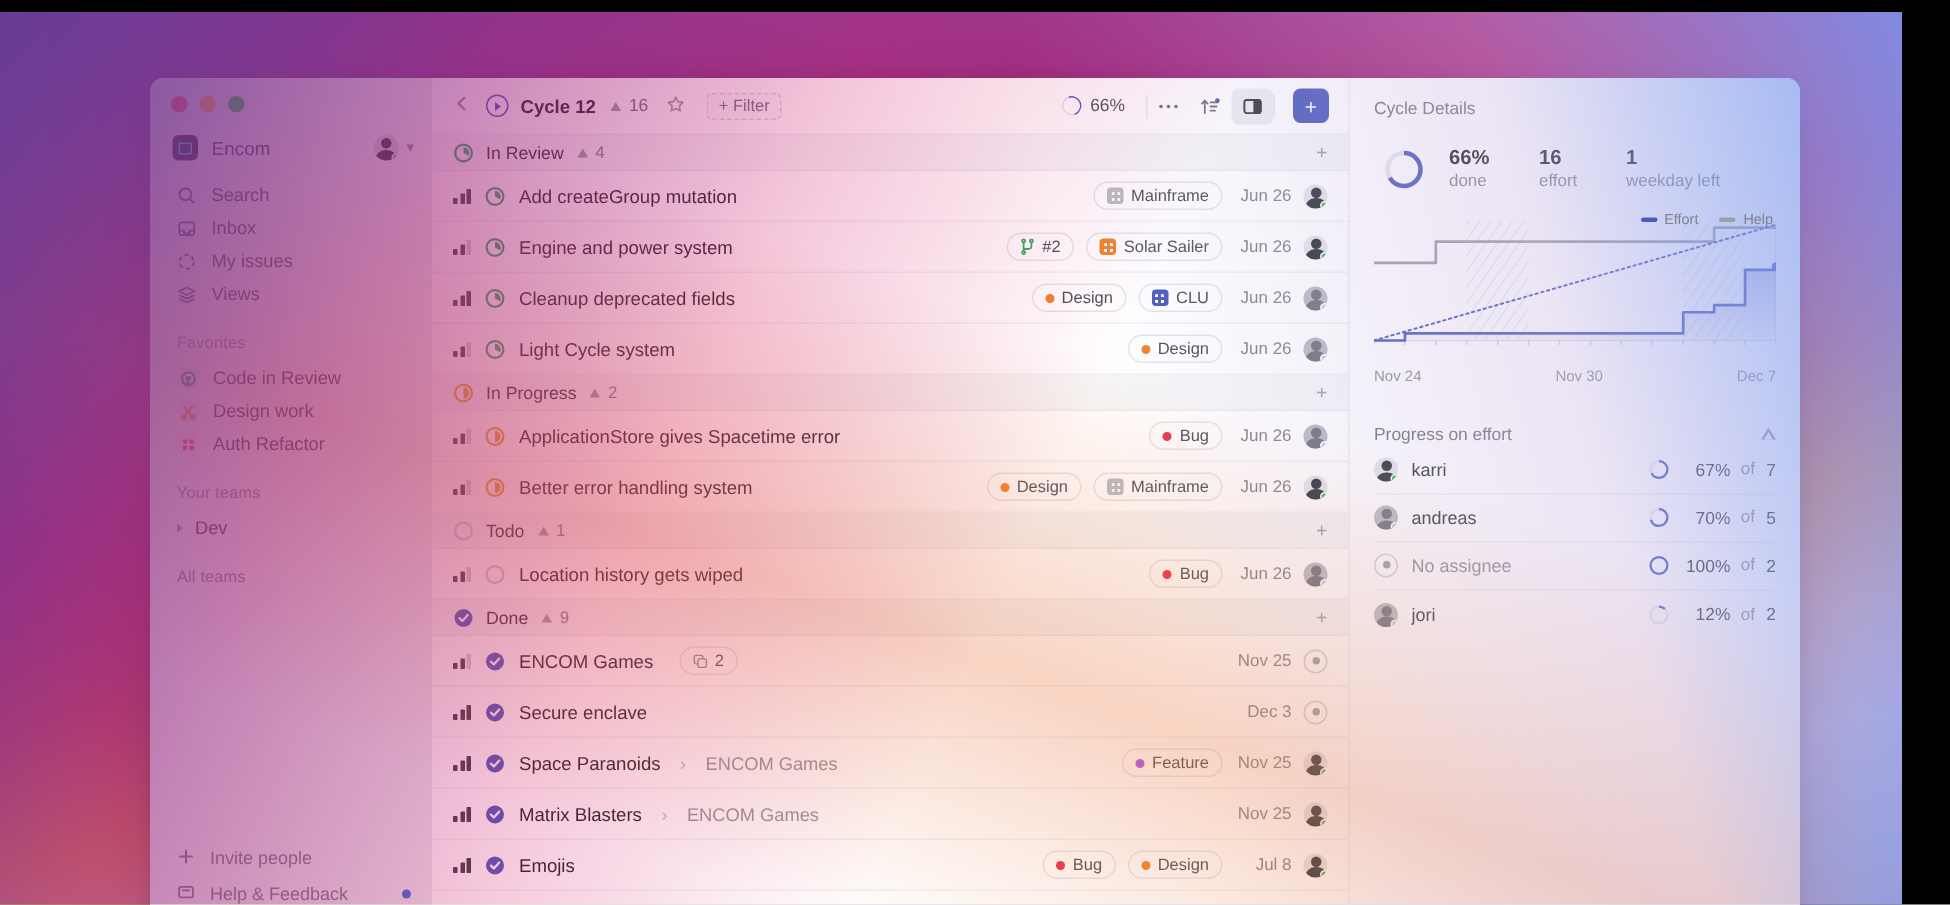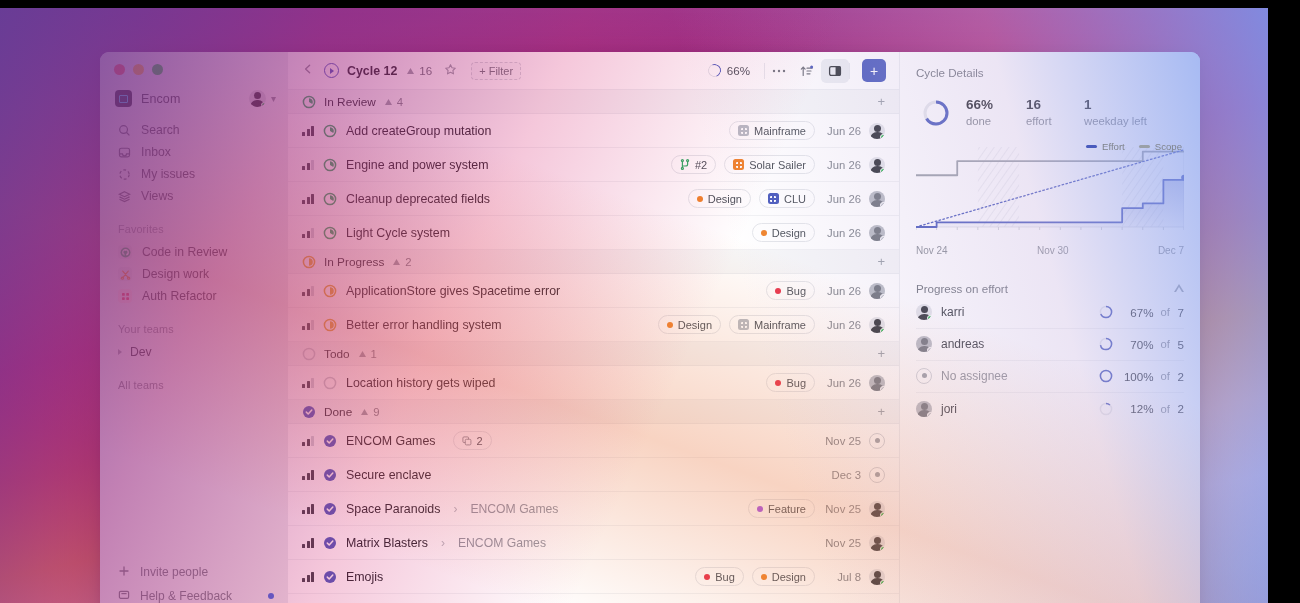--- a/index.html
+++ b/index.html
@@ -748,21 +748,21 @@
       </div>
 
       <div class="chartwrap">
         <div class="legend">
           <span class="lg">
             <span class="bar" style="background:#4a5bbd"></span>
             <span>Effort</span>
           </span>
           <span class="lg">
             <span class="bar" style="background:#9aa0a8"></span>
-            <span>Scope</span>
+            <span>Help</span>
           </span>
         </div>
         <svg id="chart-svg" width="268" height="96" viewBox="0 0 268 96">
               <defs>
                 <pattern id="hatch" width="6" height="6" patternUnits="userSpaceOnUse" patternTransform="rotate(35)">
                   <line x1="0" y1="0" x2="0" y2="6" stroke="#dfe2e7" stroke-width="1.1"></line>
                 </pattern>
                 <linearGradient id="efg" x1="0" y1="0" x2="0" y2="1">
                   <stop offset="0%" stop-color="#4a5bbd" stop-opacity=".30"></stop>
                   <stop offset="100%" stop-color="#4a5bbd" stop-opacity=".04"></stop>

